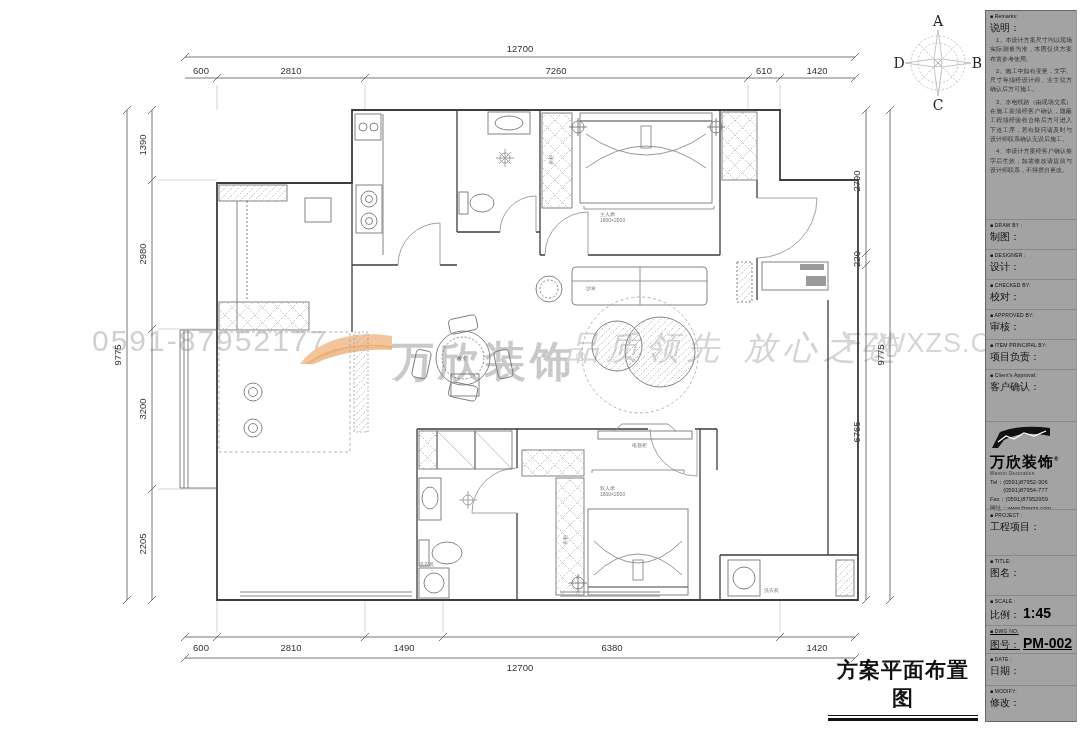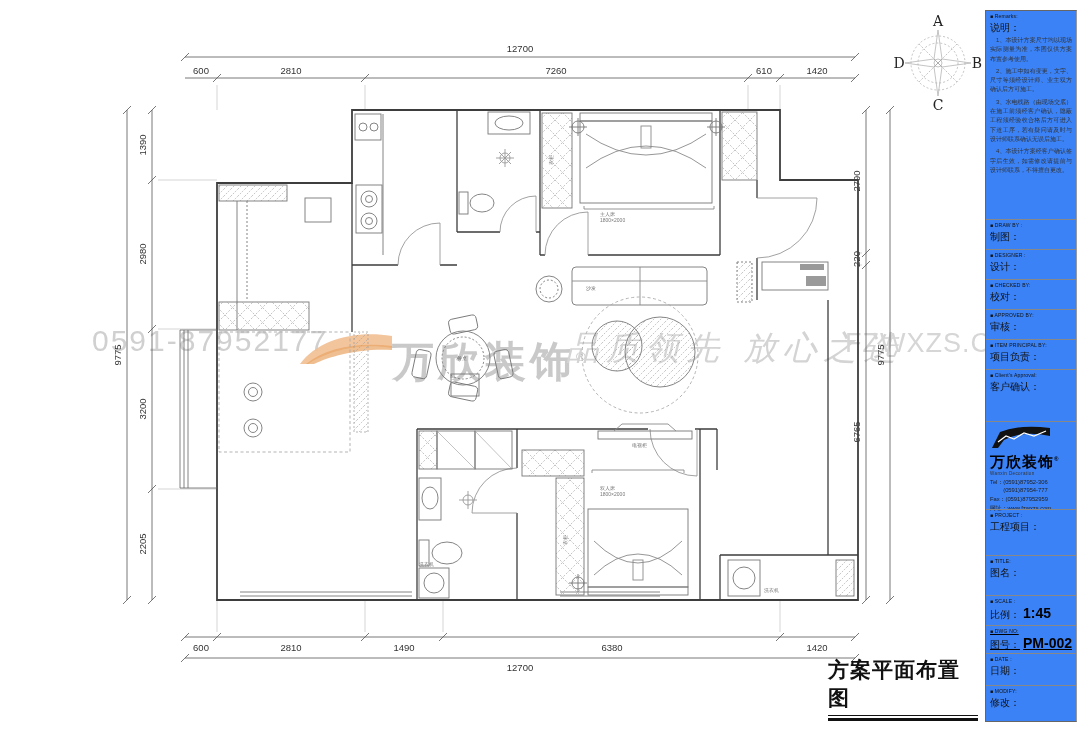--- a/index.html
+++ b/index.html
@@ -11,37 +11,37 @@
   .wm-brand{left:392px;top:334px;font-size:42px;font-weight:bold;letter-spacing:4px;color:#c9c9c9;}
   .wm-brand sup{font-size:13px;}
   .wm-slogan{left:566px;top:326px;font-size:33px;font-family:"DejaVu Serif",serif;
              font-style:italic;letter-spacing:7px;color:#d4d4d4;}
   .wm-url{left:845px;top:328px;font-size:27px;letter-spacing:1px;color:#d6d6d6;}
   .wm-swoosh{left:296px;top:322px;}
   
   .plan-svg{position:absolute;left:0;top:0;z-index:2;}
   
   .panel{position:absolute;z-index:3;left:985px;top:10px;width:92px;height:712px;
-         border:1px solid #666;border-right:1px solid #999;background:#3b82f6;
+         border:1px solid #666;border-right:1px solid #999;background:#a3a3a3;
          display:flex;flex-direction:column;box-sizing:border-box;}
   .sec{border-top:1px solid #888;padding:2px 4px 1px 4px;box-sizing:border-box;flex:0 0 auto;}
   .sec:first-child{border-top:none;}
   .en{font-size:5px;color:#111;letter-spacing:.2px;line-height:1.4;}
   .zh{font-size:10px;color:#111;margin-top:1px;line-height:1.3;}
   .zh-row{display:flex;align-items:flex-end;gap:3px;}
   .val{font-size:14px;font-weight:bold;color:#000;}
   .rmk{font-size:6px;color:#333;line-height:1.55;margin-top:2px;text-align:justify;}
   .rmk p{margin:0 0 3px 0;text-indent:6px;}
   .logo-sec{text-align:left;}
   .logo-name{font-size:15px;font-weight:bold;letter-spacing:1px;color:#000;line-height:1.1;}
   .logo-name sup{font-size:6px;}
   .logo-sub{font-size:4.5px;color:#333;letter-spacing:.4px;margin-bottom:2px;}
   .contact{font-size:5.8px;color:#222;line-height:1.5;}
   
-  .dwg-title{position:absolute;z-index:3;left:828px;top:656px;width:150px;}
+  .dwg-title{position:absolute;z-index:3;left:828px;top:656px;width:150px;text-align:center;}
   .dwg-title .t{font-size:21px;font-weight:bold;color:#111;letter-spacing:1px;}
   .dwg-title .u1{height:0;border-top:1.5px solid #111;margin-top:3px;}
   .dwg-title .u2{height:0;border-top:3px solid #111;margin-top:2px;}
 </style>
 </head>
 <body>
 
 <div class="sheet">
 
   <div class="wm wm-phone">0591-87952177</div>

